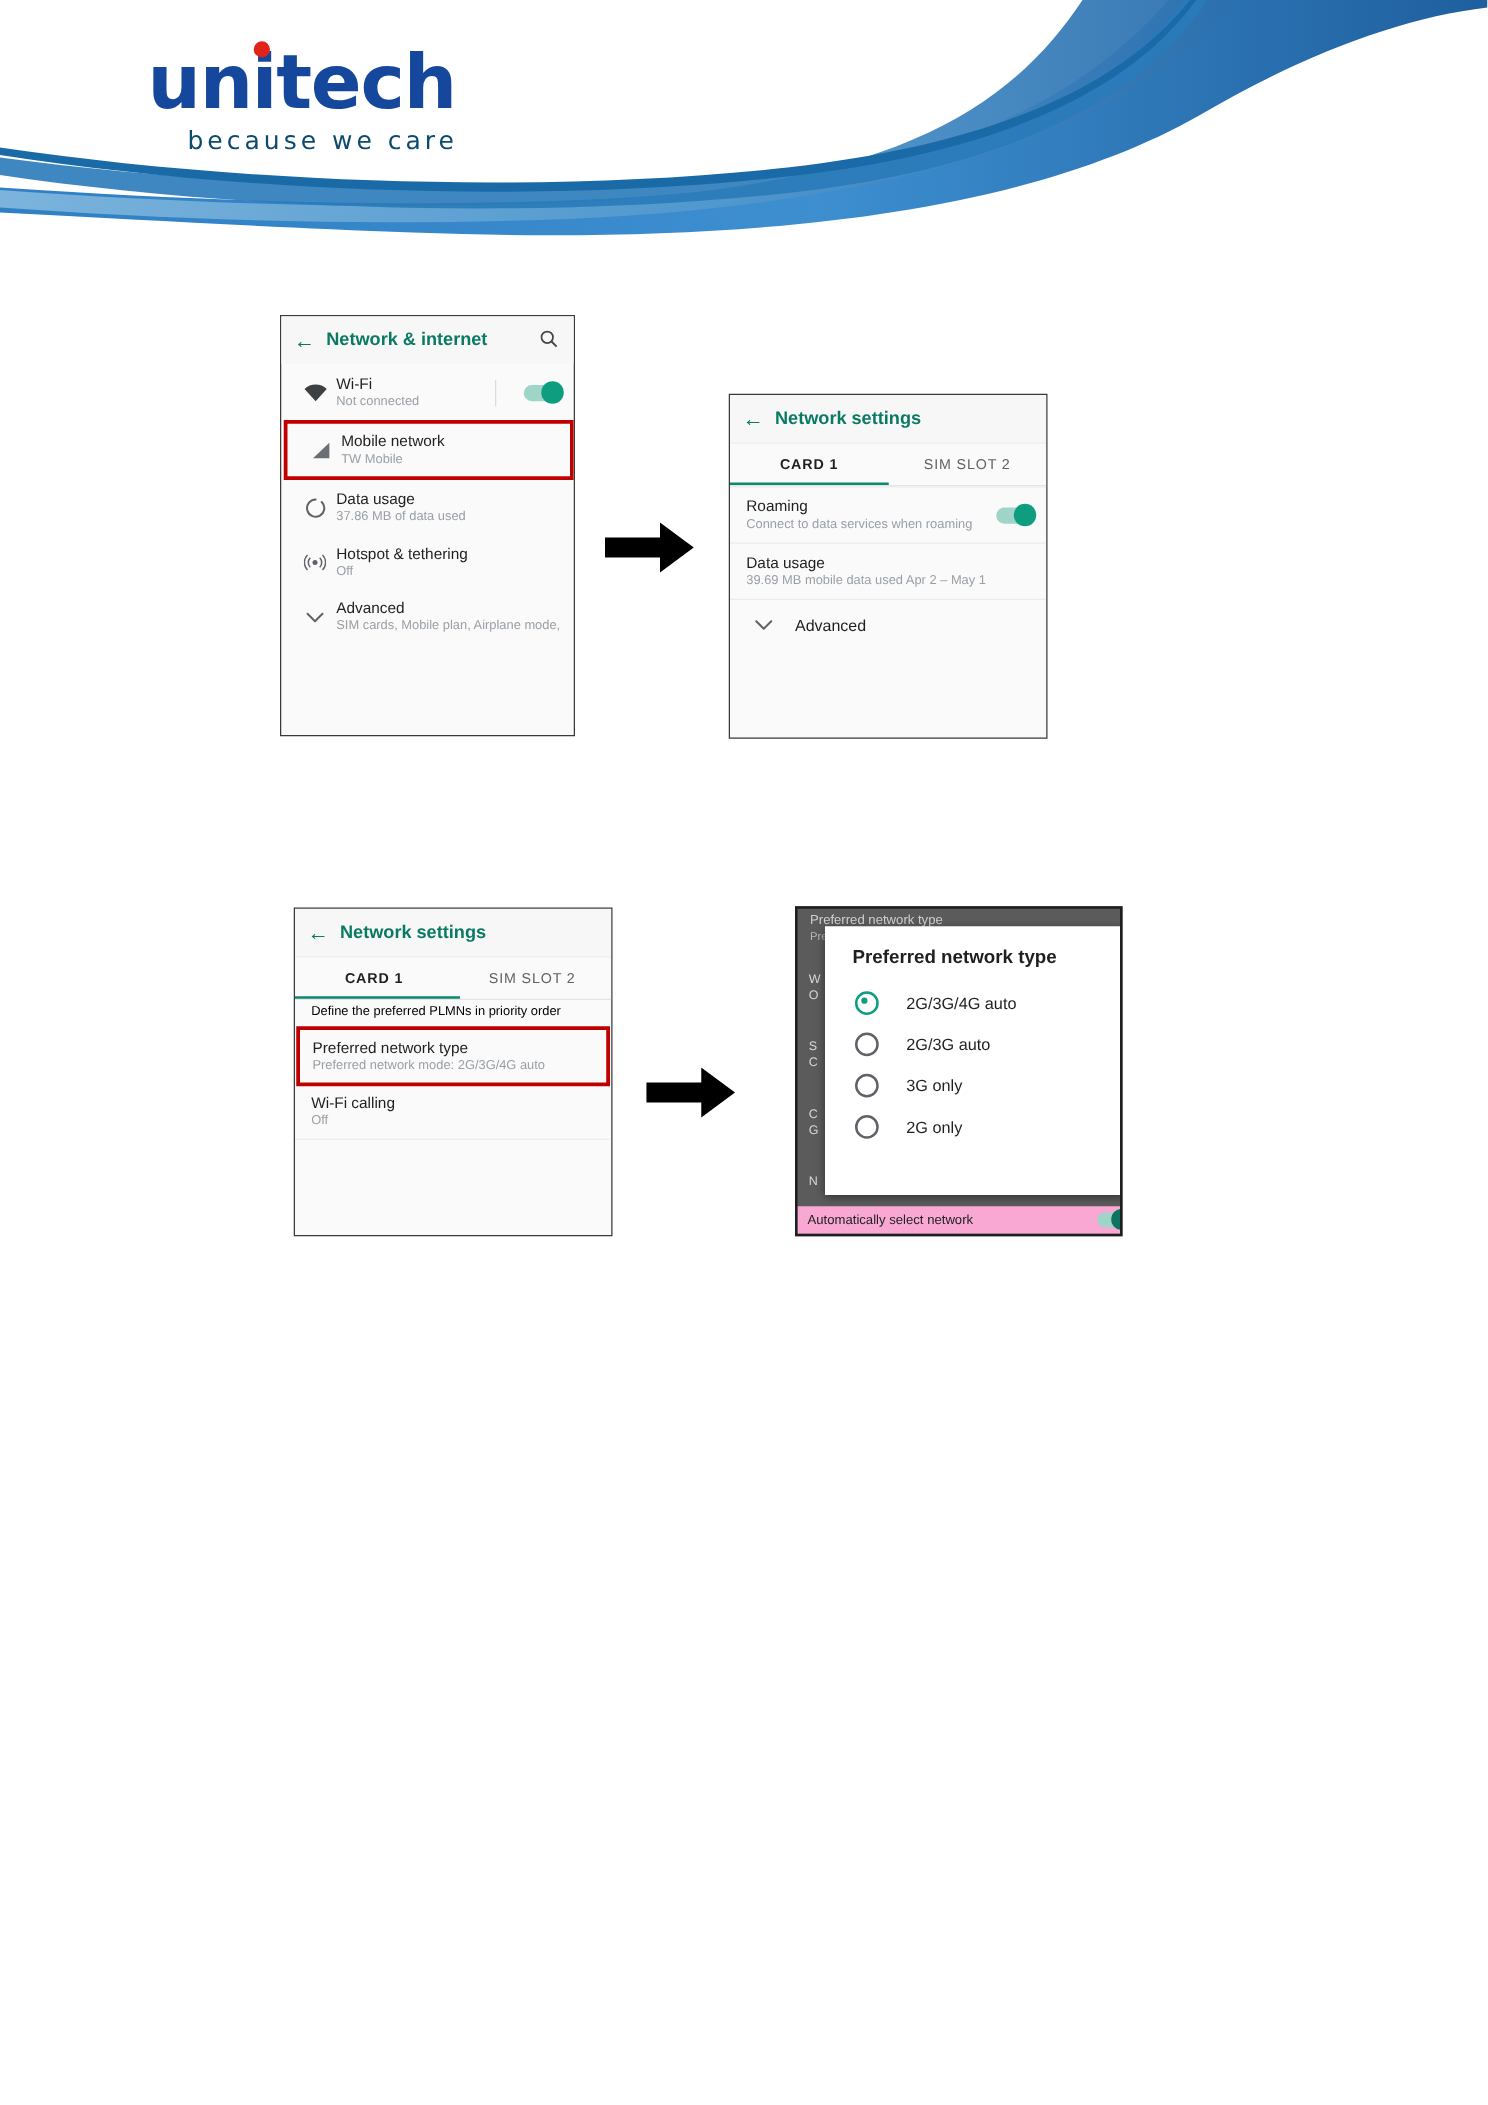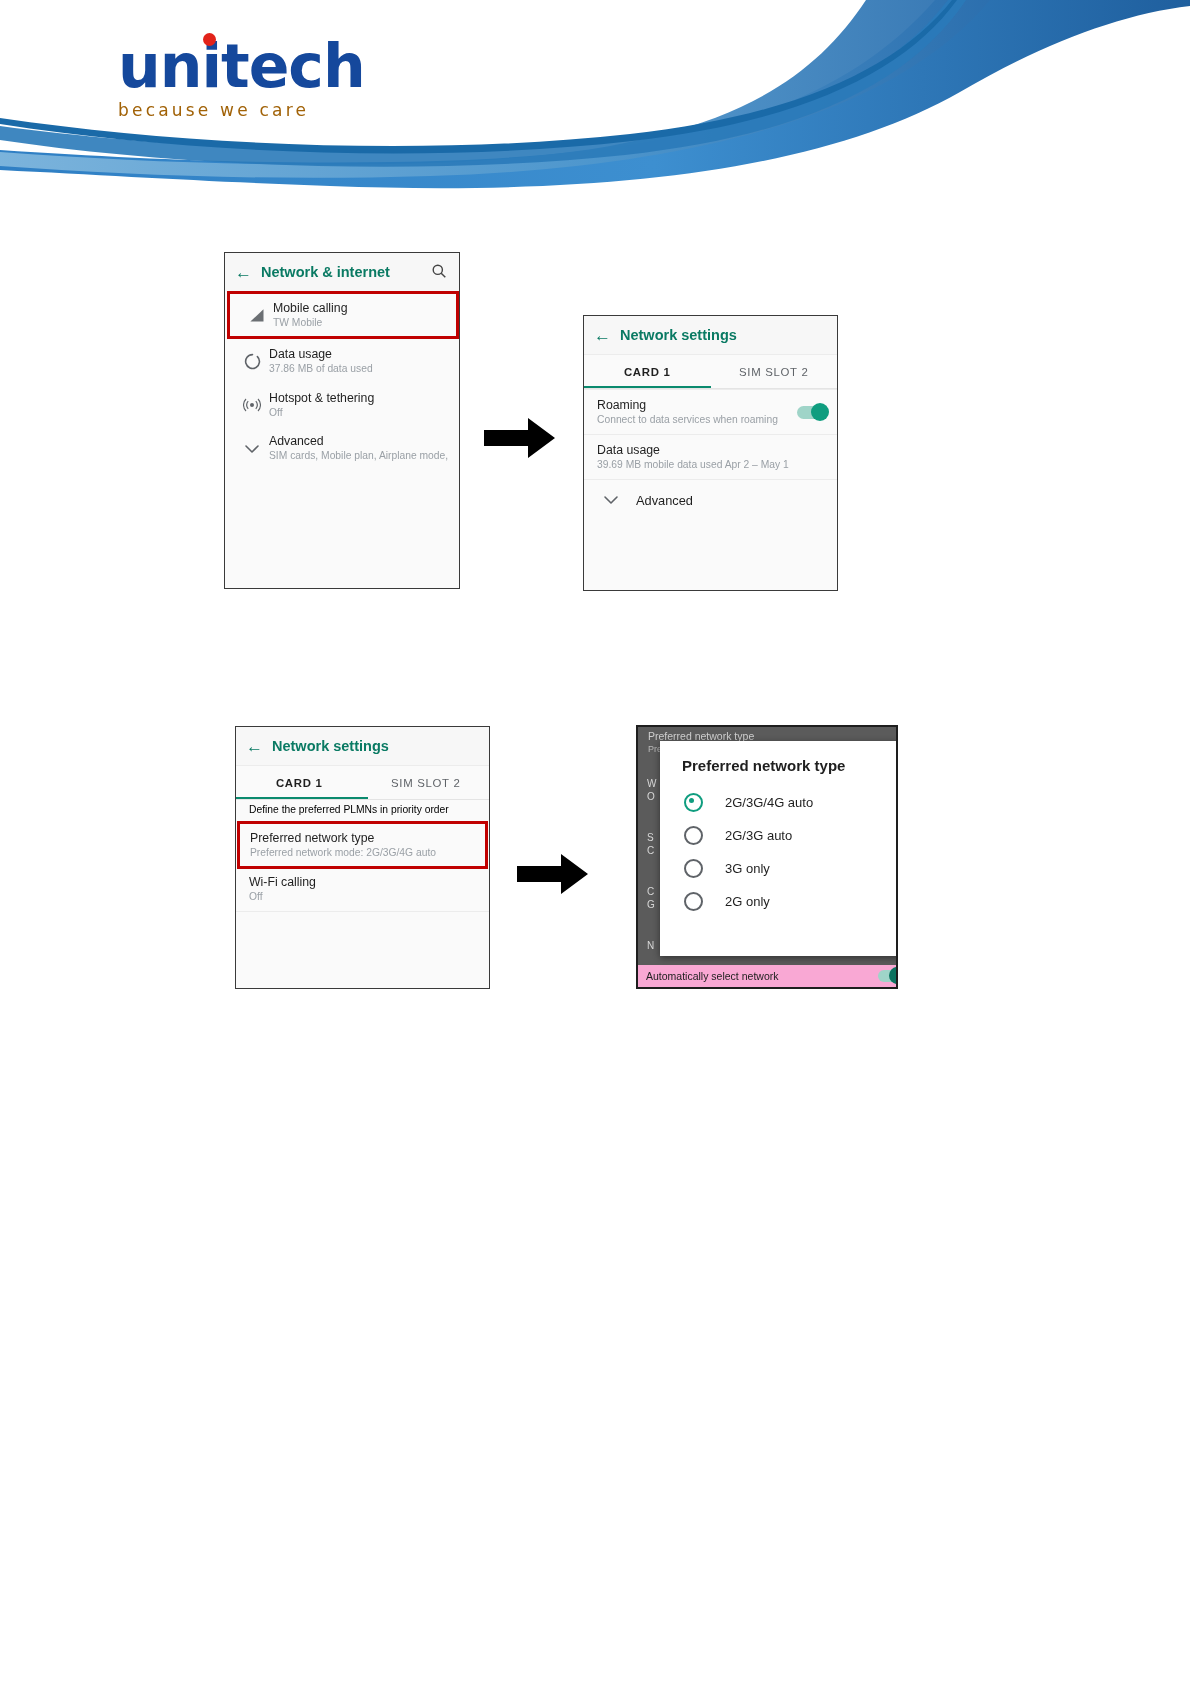--- a/index.html
+++ b/index.html
@@ -20,22 +20,23 @@
   .logo-word{
     font-family:"DejaVu Sans","Liberation Sans",sans-serif;
     font-weight:bold;font-size:60px;line-height:60px;
     color:#15489c;letter-spacing:-1px;position:relative;
   }
   .logo-dot{
     position:absolute;left:85px;top:-3px;width:13px;height:13px;
     border-radius:50%;background:#e2231a;
   }
   .logo-tag{
-    margin-top:4px;font-size:17px;color:#a16207;letter-spacing:3.2px;
+    margin-top:4px;font-size:20px;color:#0c4a6e;letter-spacing:3.2px;
     font-family:"DejaVu Sans","Liberation Sans",sans-serif;
+    margin-left:32px;
   }
 
   
   .shot{position:absolute;background:#fafafa;border:1px solid #3a3a3a;box-sizing:border-box;overflow:hidden;}
   .shot *{box-sizing:border-box;}
 
   .appbar{display:flex;align-items:center;height:38px;padding:0 10px;background:#f7f7f7;}
   .appbar .back{font-size:17px;color:#0a7a63;width:26px;text-align:left;line-height:1;}
   .appbar .title{font-size:14.5px;font-weight:bold;color:#0a7a63;flex:1;}
   .appbar .srch{width:18px;height:18px;position:relative;}
@@ -122,29 +123,44 @@
     <div class="back">←</div>
     <div class="title">Network &amp; internet</div>
     <div class="srch">
       <svg width="16" height="16" viewBox="0 0 16 16">
           <circle cx="6.8" cy="6.8" r="4.6" fill="none" stroke="#444" stroke-width="1.4"></circle>
           <line x1="10.2" y1="10.2" x2="14.3" y2="14.3" stroke="#444" stroke-width="1.5"></line>
         </svg>
     </div>
   </div>
 
+  <div class="row" style="padding-top:9px;">
+    <div class="ico">
+      <svg width="19" height="15" viewBox="0 0 19 15">
+          <path d="M9.5 14 L0.6 4.2 A13 13 0 0 1 18.4 4.2 Z" fill="#3c4043"></path>
+        </svg>
+    </div>
+    <div class="txt">
+      <div class="t1">Wi-Fi</div>
+      <div class="t2">Not connected</div>
+    </div>
+    <div class="divider-v"></div>
+    <div class="tail">
+        <div class="sw"></div>
+      </div>
+  </div>
 
   <div class="row hl" style="margin:2px 4px;width:228px;">
     <div class="ico">
       <svg width="17" height="15" viewBox="0 0 17 15">
           <path d="M15.5 1.2 L15.5 13.6 L2.4 13.6 Z" fill="#6b6f73"></path>
         </svg>
     </div>
     <div class="txt">
-      <div class="t1">Mobile calling</div>
+      <div class="t1">Mobile network</div>
       <div class="t2">TW Mobile</div>
     </div>
   </div>
 
   <div class="row">
     <div class="ico">
       <svg width="17" height="17" viewBox="0 0 17 17">
           <path d="M8.5 1.6 a6.9 6.9 0 1 0 4.9 2.0" fill="none" stroke="#5f6368" stroke-width="1.6" stroke-linecap="round"></path>
         </svg>
     </div>

